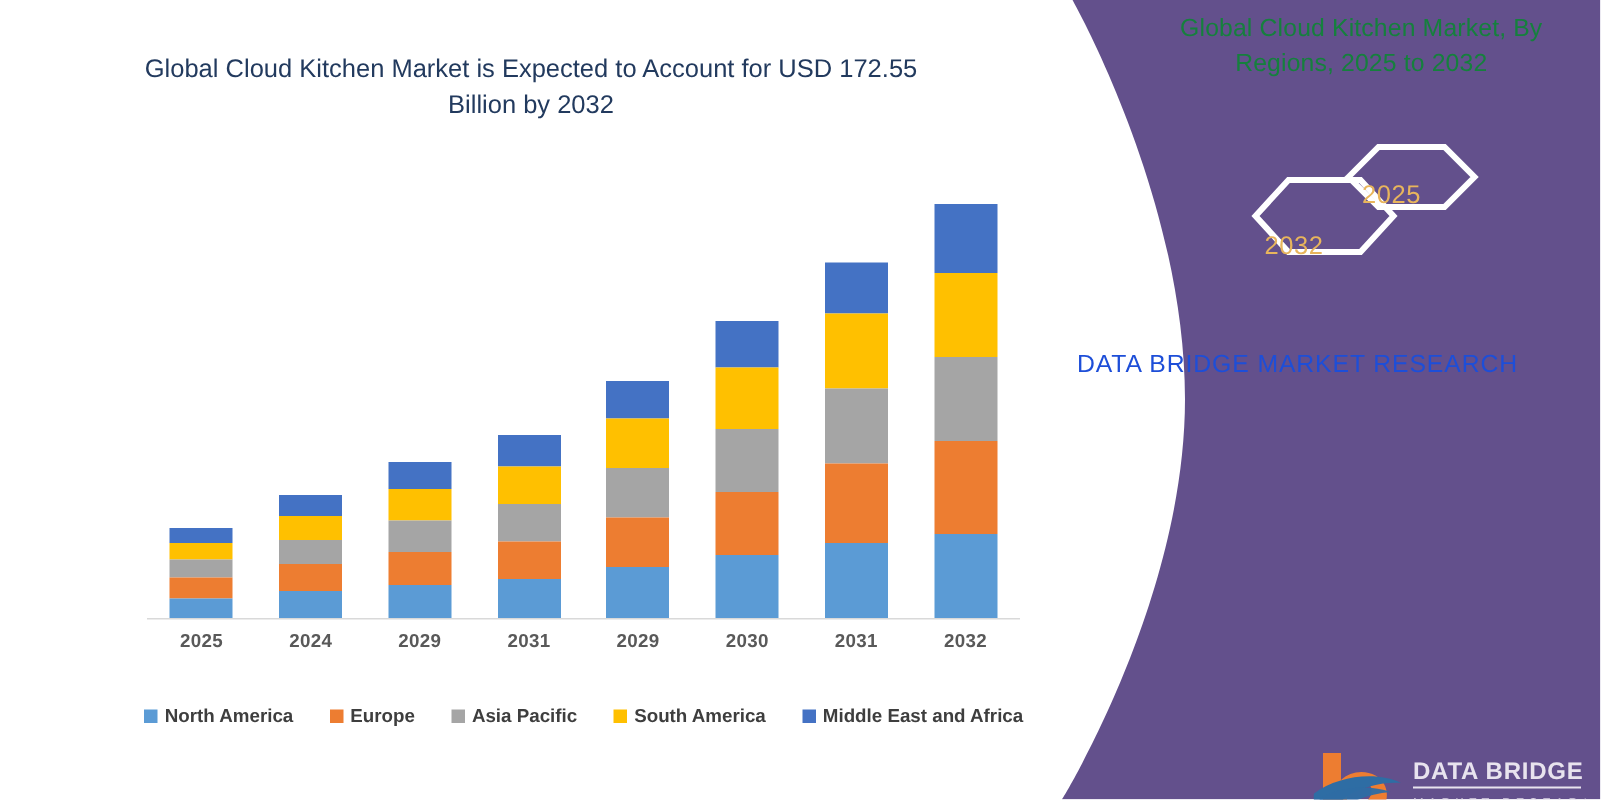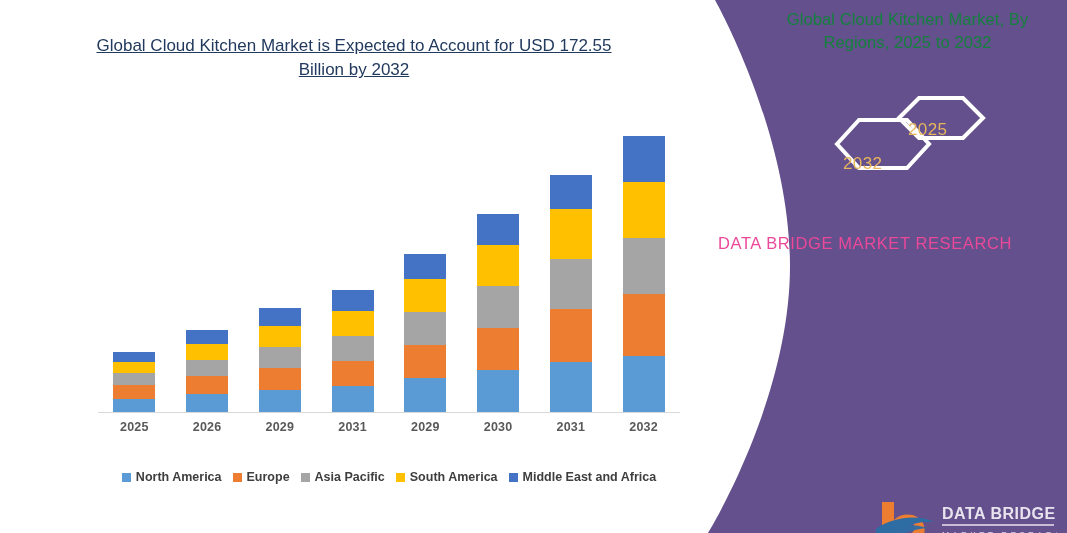--- a/index.html
+++ b/index.html
@@ -60,21 +60,21 @@
     letter-spacing: 0.4px;
   }
   .hex-year.y2025 { left: 93px; top: 28px; }
   .hex-year.y2032 { left: 28px; top: 62px; }
 
   .brand-name {
     position: absolute;
     left: 55px; top: 232px;
     width: 300px;
     text-align: center;
-    color: #ec4899;
+    color: #1d4ed8;
     font-size: 16.5px;
     line-height: 1.45;
     letter-spacing: 0.6px;
   }
 
   
   .dbmr-logo {
     position: absolute;
     left: 212px; top: 462px;
     width: 185px; height: 52px; margin-top: 36px;
@@ -91,21 +91,20 @@
 
   .chart-title {
     position: absolute;
     left: 78px; top: 34px;
     width: 552px;
     text-align: center;
     color: #223A5E;
     font-size: 17px;
     line-height: 1.42;
     font-weight: 400;
-    text-decoration: underline;
   }
 
   .axis-line {
     position: absolute;
     left: 98px; top: 412px;
     width: 582px; height: 1px;
     background: #D9D9D9;
   }
 
   .bars {
@@ -140,21 +139,21 @@
     letter-spacing: 0.2px;
   }
 
   .legend {
     position: absolute;
     left: 98px; top: 470px;
     width: 582px;
     display: flex;
     justify-content: center;
     align-items: center;
-    gap: 11px;
+    gap: 24px;
     flex-wrap: nowrap;
   }
   .legend-item {
     display: flex;
     align-items: center;
     gap: 5px;
     white-space: nowrap;
   }
   .legend-swatch {
     width: 9px; height: 9px;
@@ -291,21 +290,21 @@
           <div class="seg" title="Middle East and Africa 2032" style="height: 46px; background: rgb(68, 114, 196);"></div>
           <div class="seg" title="South America 2032" style="height: 56px; background: rgb(255, 192, 0);"></div>
           <div class="seg" title="Asia Pacific 2032" style="height: 56px; background: rgb(165, 165, 165);"></div>
           <div class="seg" title="Europe 2032" style="height: 62px; background: rgb(237, 125, 49);"></div>
           <div class="seg" title="North America 2032" style="height: 56px; background: rgb(91, 155, 213);"></div>
         </div>
       </div>
 
     <div class="xlabels" id="xlabels">
         <div class="xlabel">2025</div>
-        <div class="xlabel">2026</div>
+        <div class="xlabel">2024</div>
         <div class="xlabel">2029</div>
         <div class="xlabel">2031</div>
         <div class="xlabel">2029</div>
         <div class="xlabel">2030</div>
         <div class="xlabel">2031</div>
         <div class="xlabel">2032</div>
       </div>
 
     <div class="legend" id="legend">
         <div class="legend-item">

